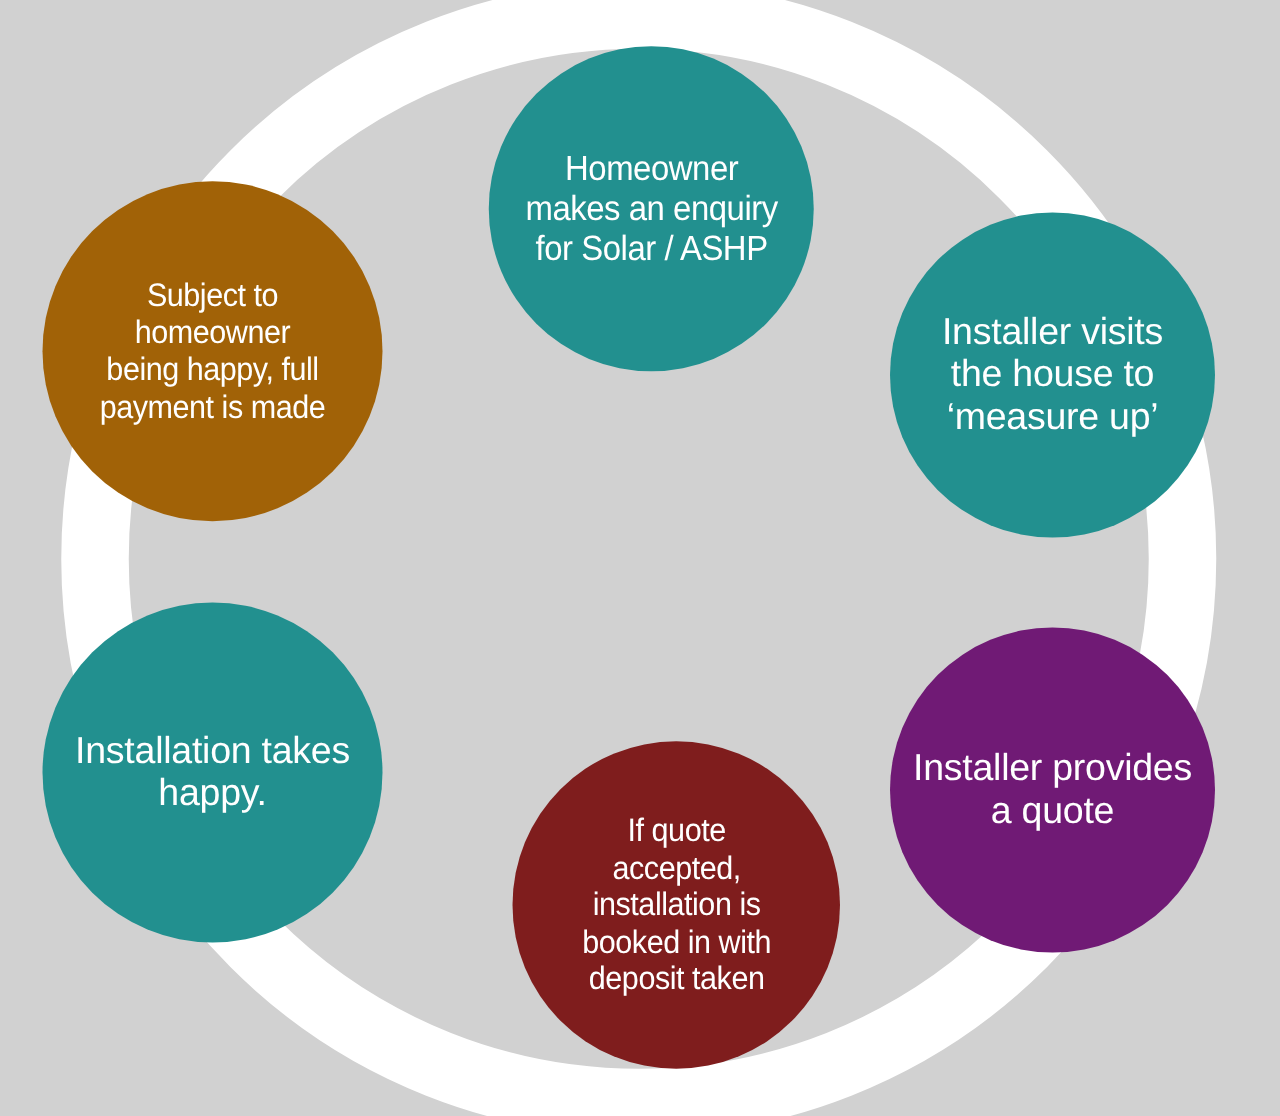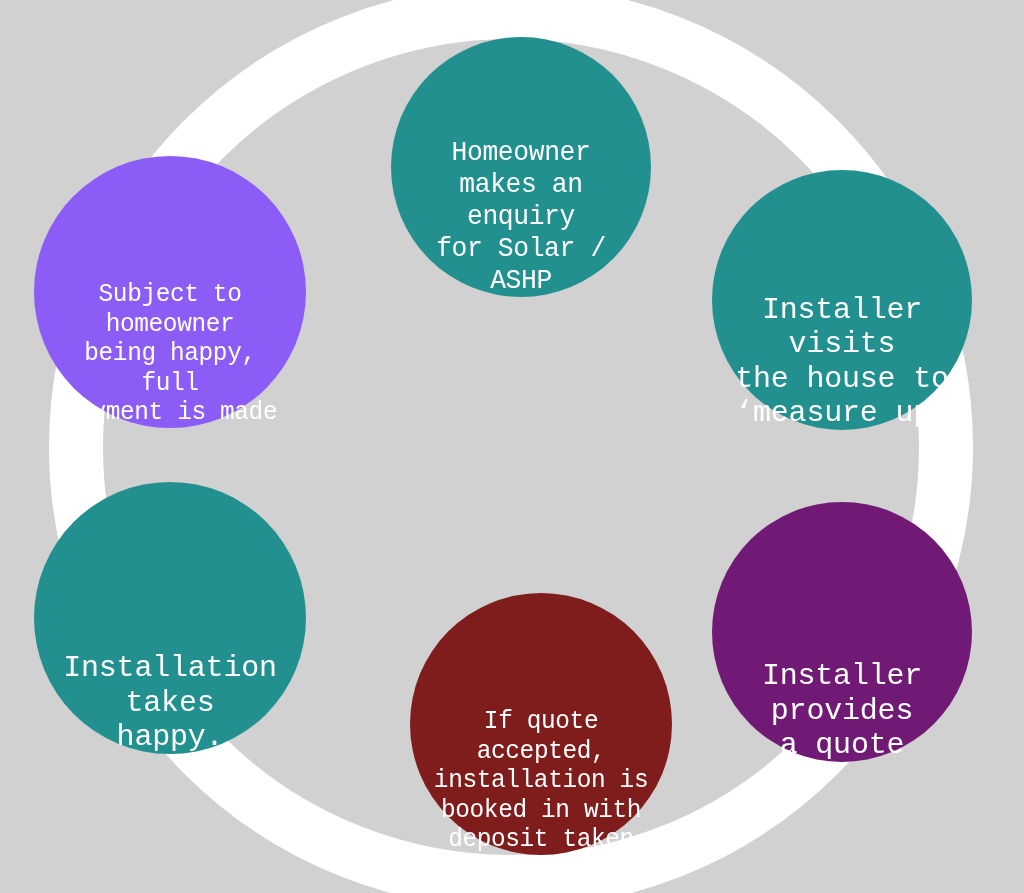--- a/index.html
+++ b/index.html
@@ -34,24 +34,23 @@
     pointer-events: none;
   }
 
   
   .step-node {
     position: absolute;
     border-radius: 50%;
     background: #22908f;
     z-index: 2;
     display: flex;
-    align-items: flex-end;
+    align-items: center;
     justify-content: center;
     box-sizing: border-box;
-    font-family: Liberation Mono, monospace;
   }
 
   .step-label {
     color: #ffffff;
     text-align: center;
     line-height: 1.14;
     letter-spacing: -0.2px;
     white-space: pre-line;
     padding: 0 8px;
     font-weight: 400;
@@ -99,20 +98,20 @@
 installation is
 booked in with
 deposit taken</span>
   </div>
 
   <div class="step-node size-lg" style="left: 34px; top: 482px; width: 272px; height: 272px; background: rgb(34, 144, 143);">
     <span class="step-label">Installation takes
 happy.</span>
   </div>
 
-  <div class="step-node size-sm condensed" style="left: 34px; top: 156px; width: 272px; height: 272px; background: #8b5cf6;">
+  <div class="step-node size-sm condensed" style="left: 34px; top: 145px; width: 272px; height: 272px; background: #a16207;">
     <span class="step-label">Subject to
 homeowner
 being happy, full
 payment is made</span>
   </div>
 
 </div>
 
 </body></html>

